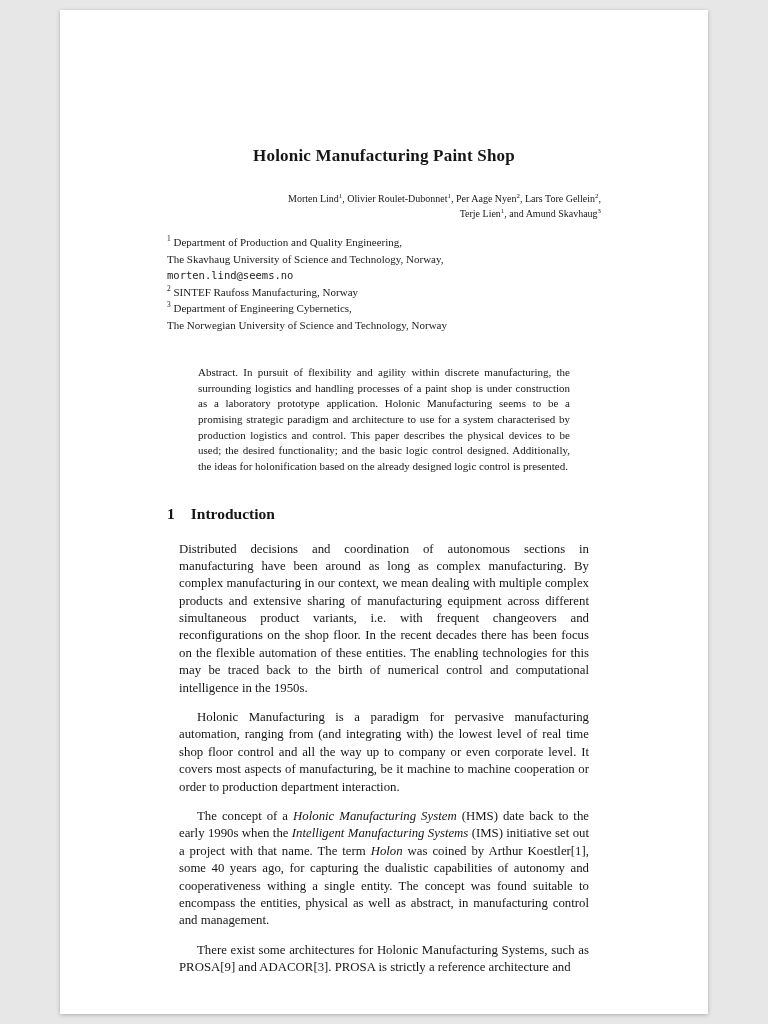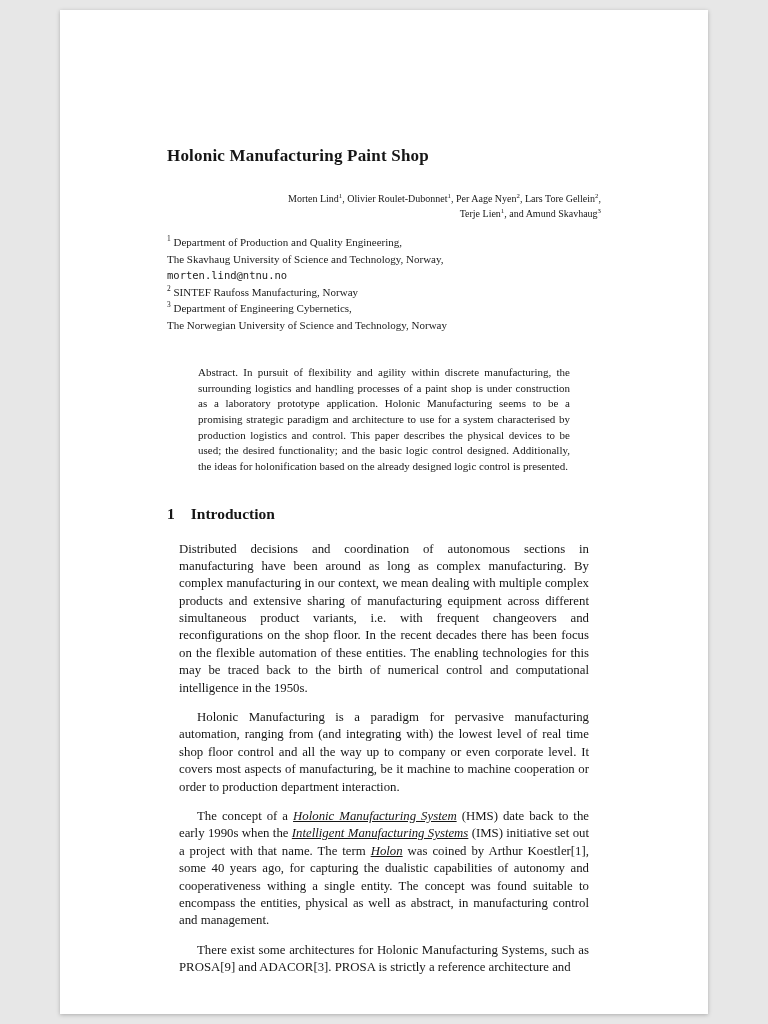--- a/index.html
+++ b/index.html
@@ -15,41 +15,42 @@
     margin: 10px auto;
     background: #ffffff;
     box-shadow: 0 1px 4px rgba(0,0,0,0.25);
     padding: 136px 107px 0 107px;
     color: #161616;
     overflow: hidden;
   }
   .title {
     font-size: 17px;
     font-weight: bold;
+    text-align: center;
     margin: 0 0 26px 0;
     letter-spacing: 0.2px;
   }
   .authors {
     text-align: right;
     font-size: 10px;
     line-height: 1.45;
   }
   .affiliations {
     margin-top: 13px;
     text-align: left;
     font-size: 11px;
     line-height: 1.5;
     color: #1a1a1a;
   }
   sup {
     font-size: 68%;
     vertical-align: super;
     line-height: 0;
   }
-  .it { font-style: italic; text-decoration: underline; }
+  .it { font-style: italic; }
   .bd { font-weight: normal; }
   .mono {
     font-family: "DejaVu Sans Mono", "Liberation Mono", monospace;
     font-size: 10.5px;
   }
   .abstract {
     width: 372px;
     margin: 32px auto 0 auto;
     font-size: 11px;
     line-height: 1.42;
@@ -78,21 +79,21 @@
   <h1 class="title">Holonic Manufacturing Paint Shop</h1>
 
   <div class="authors">
     <div><span>Morten Lind</span><sup>1</sup><span>, Olivier Roulet-Dubonnet</span><sup>1</sup><span>, Per Aage Nyen</span><sup>2</sup><span>, Lars Tore Gellein</span><sup>2</sup><span>,</span></div>
     <div><span>Terje Lien</span><sup>1</sup><span>, and Amund Skavhaug</span><sup>3</sup></div>
   </div>
 
   <div class="affiliations">
     <div><sup>1</sup><span> Department of Production and Quality Engineering,</span></div>
     <div><span>The Skavhaug University of Science and Technology, Norway,</span></div>
-    <div><span class="mono">morten.lind@ntnu.no</span></div>
+    <div><span class="mono">morten.lind@seems.no</span></div>
     <div><sup>2</sup><span> SINTEF Raufoss Manufacturing, Norway</span></div>
     <div><sup>3</sup><span> Department of Engineering Cybernetics,</span></div>
     <div><span>The Norwegian University of Science and Technology, Norway</span></div>
   </div>
 
   <div class="abstract"><span class="bd">Abstract.</span><span> In pursuit of flexibility and agility within discrete manufacturing, the surrounding logistics and handling processes of a paint shop is under construction as a laboratory prototype application. Holonic Manufacturing seems to be a promising strategic paradigm and architecture to use for a system characterised by production logistics and control. This paper describes the physical devices to be used; the desired functionality; and the basic logic control designed. Additionally, the ideas for holonification based on the already designed logic control is presented.</span></div>
 
   <h2 class="section-heading">
     <span>1</span><span class="sec-title">Introduction</span>
   </h2>

